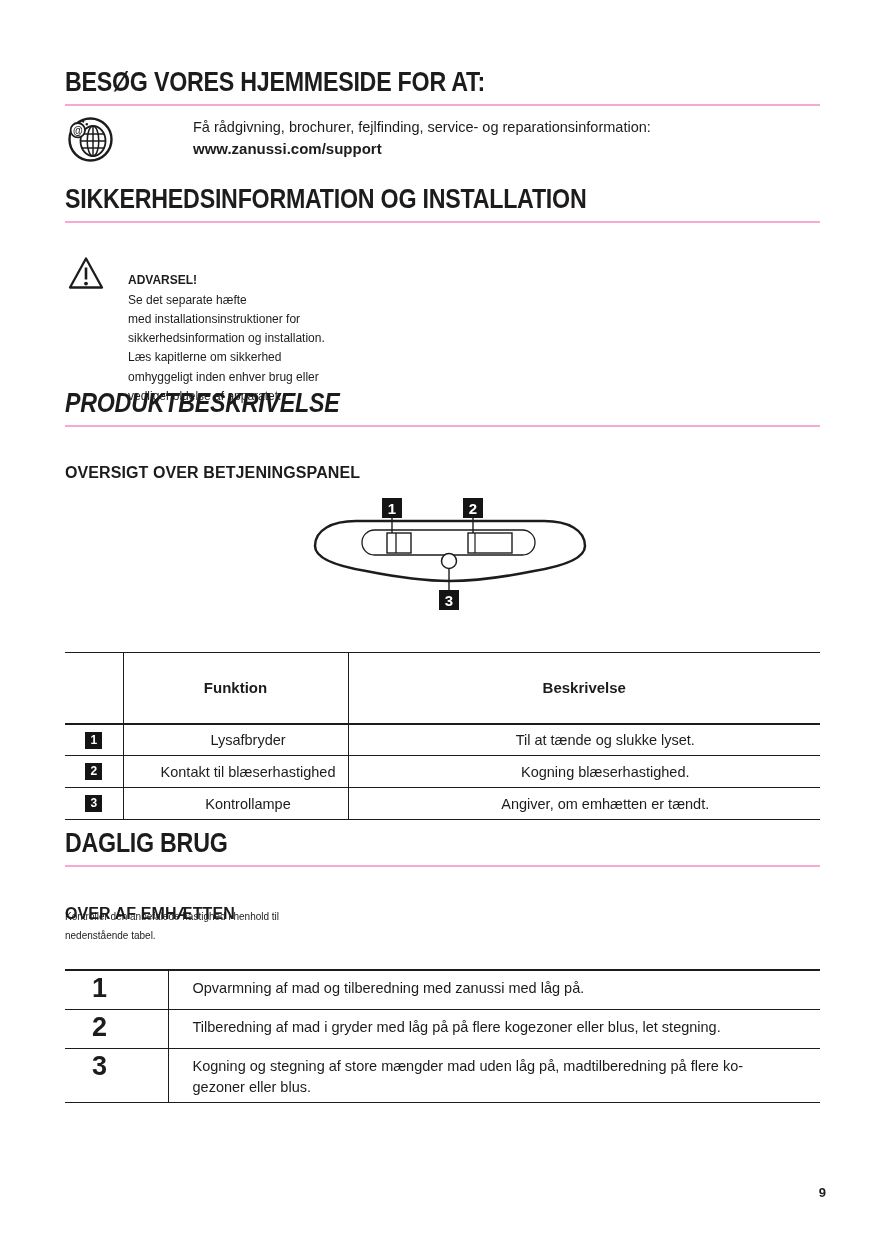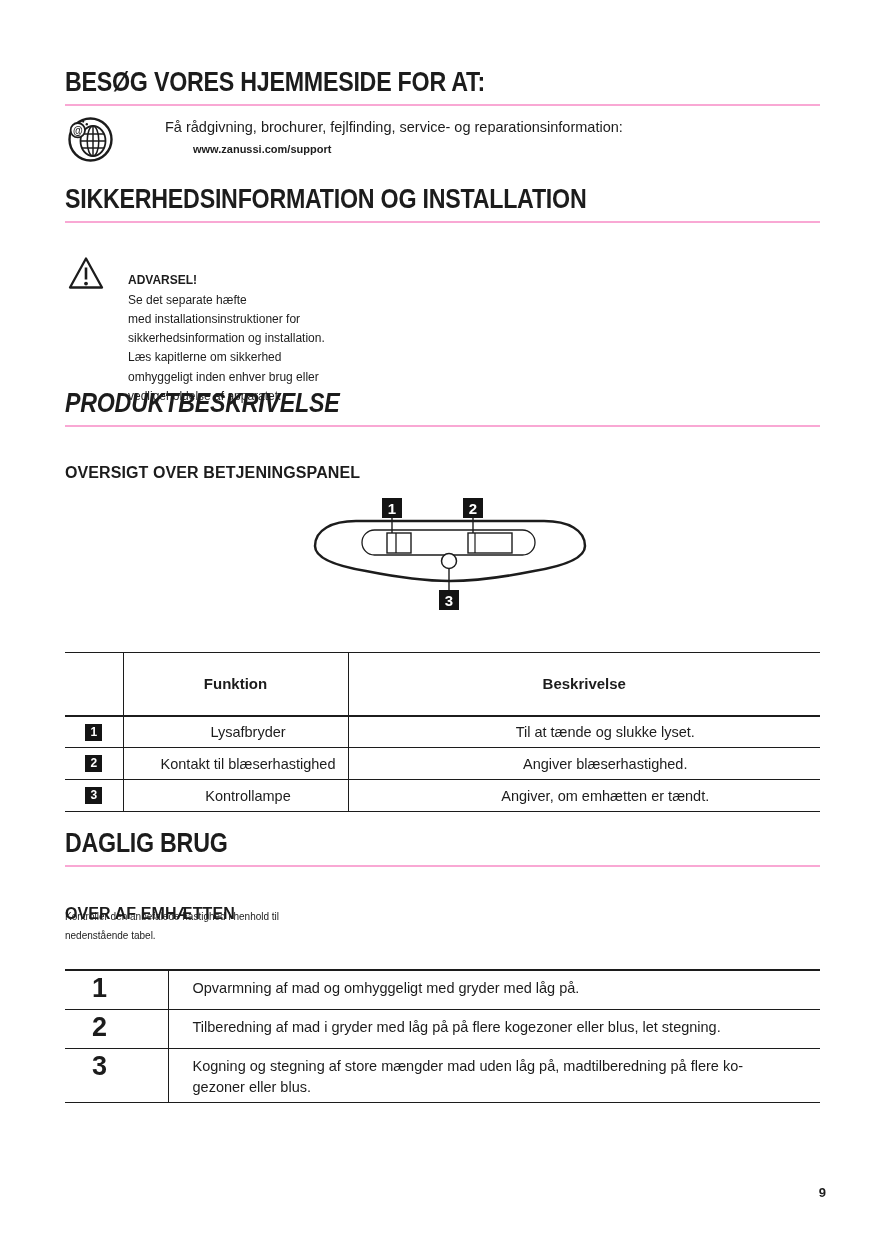--- a/index.html
+++ b/index.html
@@ -19,33 +19,33 @@
   }
   .h1 .tx{display:inline-block;transform:scaleX(0.83);transform-origin:0 100%;
           white-space:nowrap;letter-spacing:-0.3px;}
 
   .h2{left:65px;font-size:16px;font-weight:bold;letter-spacing:0.1px;margin-top:23px;}
 
   .body-text{font-size:10px;line-height:19px;white-space:pre-line;}
 
   
   .intro-line{font-size:14.5px;line-height:20px;}
-  .url-line{font-size:11px;font-weight:bold;line-height:22px;margin-top:1px;margin-left:28px;}
+  .url-line{font-size:15px;font-weight:bold;line-height:22px;margin-top:1px;}
 
   
   .warn-text{left:128px;top:252px;width:268px;font-size:12px;line-height:19.3px;white-space:pre-line;}
   .warn-text b{white-space:normal;}
 
   
   table{border-collapse:collapse;table-layout:fixed;}
   .t1{left:65px;top:652px;width:755px;}
   .t1 th,.t1 td{padding:0;font-weight:normal;}
   .t1 col.c0{width:58px;}
   .t1 col.c1{width:225px;}
-  .t1 thead tr{height:63px;}
+  .t1 thead tr{height:71px;}
   .t1 tbody tr{height:32px;}
   .t1{border-top:1.5px solid #1c1c1c;border-bottom:1.5px solid #1c1c1c;}
   .t1 thead th{border-bottom:2.5px solid #1c1c1c;font-weight:bold;font-size:15px;text-align:center;vertical-align:middle;}
   .t1 tbody td{border-top:1.2px solid #1c1c1c;vertical-align:middle;font-size:14.5px;text-align:center;}
   .t1 th:nth-child(1),.t1 td:nth-child(1){border-right:1.2px solid #1c1c1c;text-align:center;}
   .t1 th:nth-child(2),.t1 td:nth-child(2){border-right:1.2px solid #1c1c1c;}
   .t1 td:nth-child(2){padding-left:25px;}
   .t1 td:nth-child(3){padding-left:42px;}
   .badge{display:inline-block;width:17px;height:17px;background:#141414;color:#fff;
          font-size:12px;font-weight:bold;line-height:17px;text-align:center;vertical-align:middle;}
@@ -80,21 +80,21 @@
       <line x1="14.6" y1="18" x2="37.4" y2="18" stroke-width="1.5"></line>
       <line x1="13.5" y1="25" x2="38.5" y2="25" stroke-width="1.5"></line>
       <line x1="14.6" y1="32" x2="37.4" y2="32" stroke-width="1.5"></line>
       <circle cx="10.8" cy="14.2" r="7.2" fill="#ffffff" stroke-width="1.8"></circle>
       <circle cx="19.8" cy="8.2" r="1.2" fill="#1c1c1c" stroke="none"></circle>
       <circle cx="16.2" cy="5.6" r="1.1" fill="#1c1c1c" stroke="none"></circle>
     </g>
     <text x="10.8" y="17.6" font-size="10" font-weight="bold" text-anchor="middle" fill="#1c1c1c" font-family="Liberation Sans, DejaVu Sans, sans-serif">@</text>
   </svg>
 </div>
-<div class="abs" style="left:165px;top:117px;width:620px;">
+<div class="abs" style="left:193px;top:117px;width:620px;">
   <div class="intro-line">Få rådgivning, brochurer, fejlfinding, service- og reparationsinformation:</div>
   <div class="url-line">www.zanussi.com/support</div>
 </div>
 
 <div class="abs h1" style="top:183px;">
   <span class="tx">SIKKERHEDSINFORMATION OG INSTALLATION</span>
 </div>
 
 <div class="abs" style="left:68px;top:256px;">
   <svg width="36" height="35" viewBox="0 0 36 35">
@@ -163,21 +163,21 @@
   </thead>
   <tbody>
     <tr>
       <td><span class="badge">1</span></td>
       <td>Lysafbryder</td>
       <td>Til at tænde og slukke lyset.</td>
     </tr>
     <tr>
       <td><span class="badge">2</span></td>
       <td>Kontakt til blæserhastighed</td>
-      <td>Angiver blæserhastighed.</td>
+      <td>Kogning blæserhastighed.</td>
     </tr>
     <tr>
       <td><span class="badge">3</span></td>
       <td>Kontrollampe</td>
       <td>Angiver, om emhætten er tændt.</td>
     </tr>
   </tbody>
 </table>
 
 <div class="abs h1" style="top:827px;">
@@ -188,21 +188,21 @@
 nedenstående tabel.</div>
 
 <table class="abs t2">
   <colgroup>
       <col class="c0">
       <col>
     </colgroup>
   <tbody>
     <tr class="r1">
       <td class="num">1</td>
-      <td class="desc">Opvarmning af mad og omhyggeligt med gryder med låg på.</td>
+      <td class="desc">Opvarmning af mad og tilberedning med zanussi med låg på.</td>
     </tr>
     <tr class="r2">
       <td class="num">2</td>
       <td class="desc">Tilberedning af mad i gryder med låg på på flere kogezoner eller blus, let stegning.</td>
     </tr>
     <tr class="r3">
       <td class="num">3</td>
       <td class="desc">Kogning og stegning af store mængder mad uden låg på, madtilberedning på flere ko-
 gezoner eller blus.</td>
     </tr>

